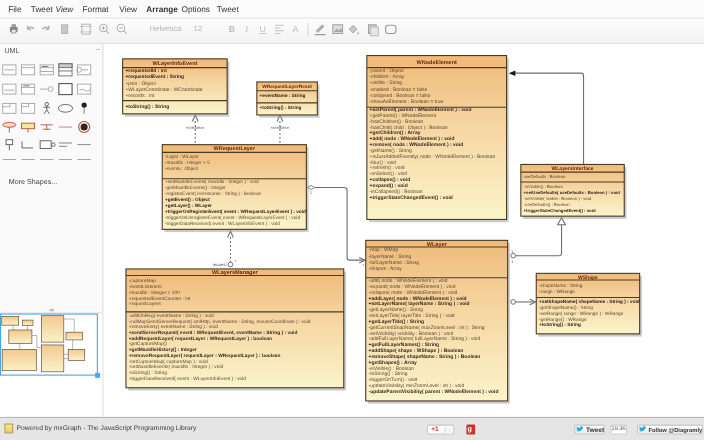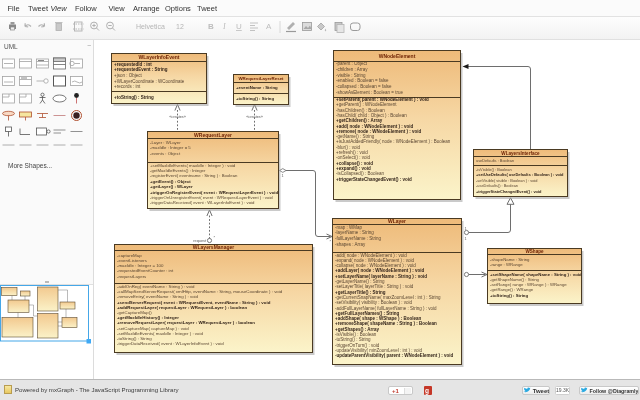--- a/index.html
+++ b/index.html
@@ -9,23 +9,23 @@
 #sidebar { position:absolute; left:0; top:40px; width:94px; height:339px; background:#fafafa; border-right:1px solid #dcdcdc; }
 #canvas { position:absolute; left:95px; top:40px; width:545px; height:339px; background:#ffffff; }
 #footer { position:absolute; left:0; top:379px; width:640px; height:21px; background:#e5e5e5; border-top:1px solid #b9b9b9; }
 </style></head>
 <body>
 <div id="page">
 <div id="menubar">
       <span style="position:absolute;left:7.5px;top:4px;">File</span>
       <span style="position:absolute;left:28px;top:4px;">Tweet</span>
       <span style="position:absolute;left:50.5px;top:4px;font-style:italic;">View</span>
-      <span style="position:absolute;left:75px;top:4px;">Follow</span>
+      <span style="position:absolute;left:75px;top:4px;">Format</span>
       <span style="position:absolute;left:108.5px;top:4px;">View</span>
-      <span style="position:absolute;left:133px;top:4px;">Arrange</span>
+      <span style="position:absolute;left:133px;top:4px;font-weight:bold;">Arrange</span>
       <span style="position:absolute;left:165px;top:4px;">Options</span>
       <span style="position:absolute;left:197px;top:4px;">Tweet</span>
     </div>
 <div id="toolbar"></div>
 <svg width="370" height="23" viewBox="0 0 370 23" style="position:absolute;left:0;top:17px">
 <g>
         <rect x="9" y="7.5" width="7" height="4.5" fill="#888"></rect>
         <rect x="10.5" y="5" width="4" height="2.5" fill="#999"></rect>
         <rect x="10.5" y="10" width="4" height="3" fill="#eee" stroke="#888" stroke-width="0.7"></rect>
       </g>

